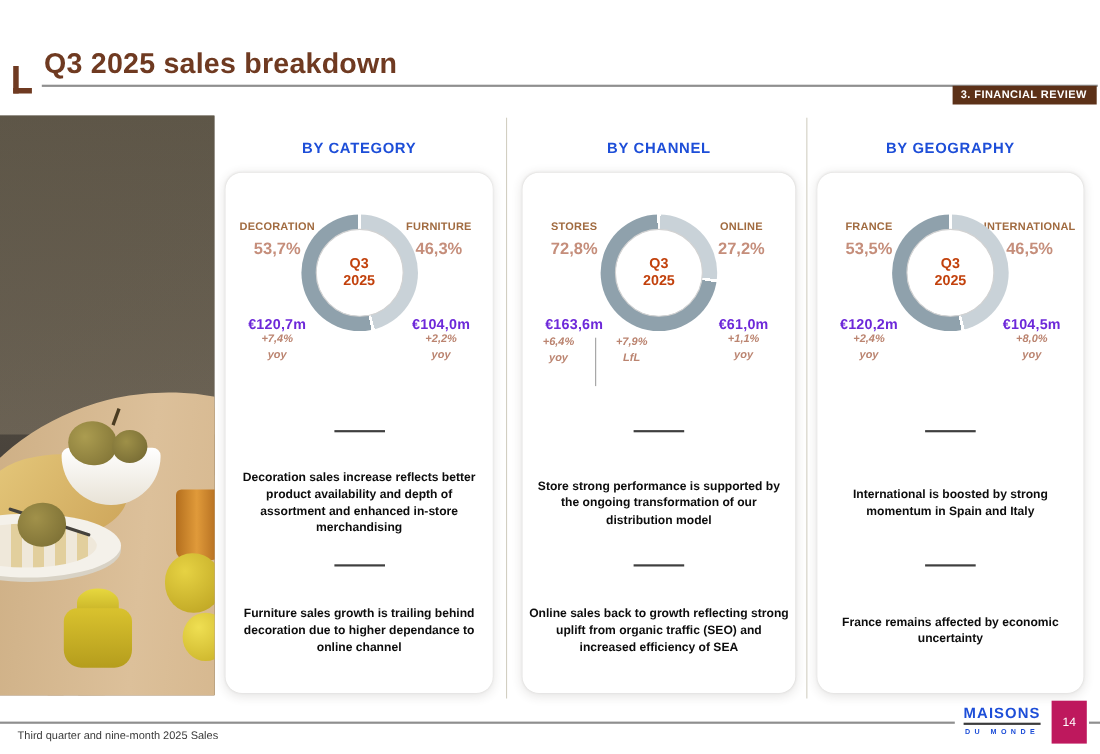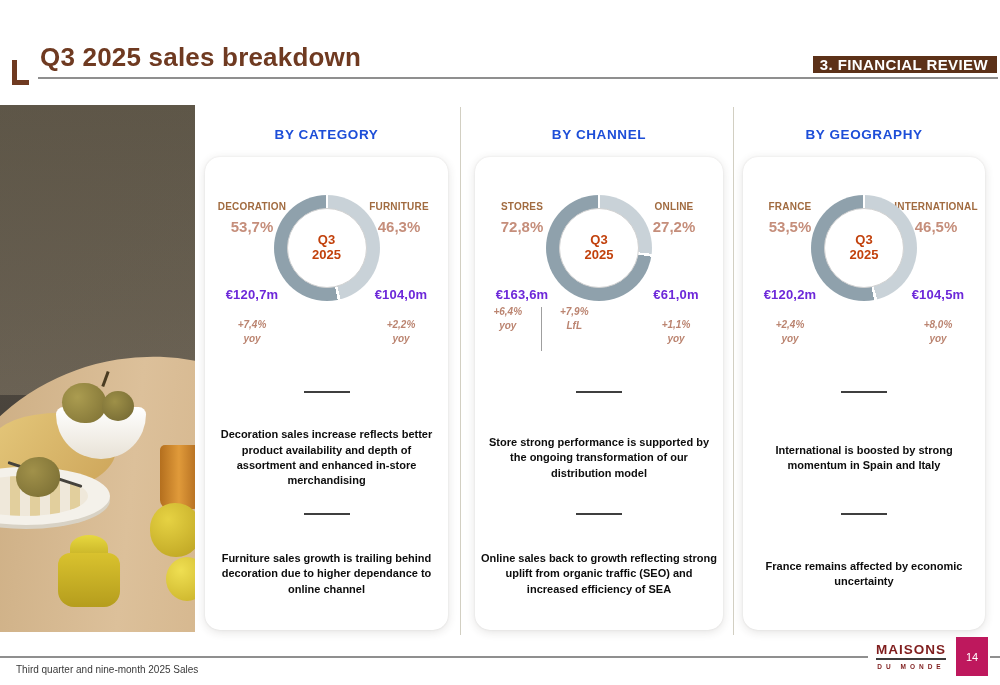--- a/index.html
+++ b/index.html
@@ -7,22 +7,22 @@
   body {
     position:relative; width:1000px; height:685px; background:#ffffff;
     font-family:"Liberation Sans", sans-serif; overflow:hidden;
   }
   
   .l-mark { position:absolute; left:12px; top:60px; width:17px; height:25px;
     border-left:5px solid #6f3a21; border-bottom:5px solid #6f3a21; }
   .slide-title { position:absolute; left:40px; top:42px; font-size:26px; font-weight:800;
     color:#6f3a21; letter-spacing:.2px; }
   .title-rule { position:absolute; left:38px; top:77px; width:960px; height:2px; background:#8f8f8f; }
-  .section-tag { position:absolute; right:3px; top:56px; height:17px; background:#5c3118;
-    color:#fff; font-size:15px; font-weight:800; letter-spacing:.4px;
+  .section-tag { position:absolute; right:3px; top:78px; height:17px; background:#5c3118;
+    color:#fff; font-size:10px; font-weight:800; letter-spacing:.4px;
     display:flex; align-items:center; padding:0 9px 0 7px; }
   
   .photo { position:absolute; left:0; top:105px; width:195px; height:527px; overflow:hidden; background:#655c50; }
   .photo .wall { position:absolute; left:0; top:0; width:100%; height:62%;
     background:linear-gradient(160deg,#57504555 , #0000), linear-gradient(#615949,#6e6557); }
   .photo .floor { position:absolute; left:0; bottom:0; width:100%; height:45%;
     background:radial-gradient(80px 50px at 20% 30%,#5a5348,#0000 70%),
                radial-gradient(90px 60px at 80% 80%,#2e2a24,#0000 70%),
                linear-gradient(#4b453d,#3a352e); }
   .photo .table-rim { position:absolute; left:-70px; top:262px; width:440px; height:420px;
@@ -72,21 +72,21 @@
     border-radius:15px; box-shadow:0 2px 10px rgba(60,50,40,.14), 0 0 2px rgba(60,50,40,.10); }
   .stat { position:absolute; top:44px; text-align:center; }
   .stat.left { left:3px; width:88px; }
   .stat.right { right:1px; width:96px;text-align:center; }
   .stat-label { font-size:10px; font-weight:800; color:#a16b40; letter-spacing:.2px; }
   .stat-pct { margin-top:6px; font-size:15px; font-weight:800; color:#c58e7b; }
   .val { position:absolute; top:130px; text-align:center; }
   .val.left { left:0; width:94px; }
   .val.right { right:-2px; width:98px; }
   .val-amount { font-size:13px; font-weight:700; color:#6d28d9; letter-spacing:.2px; }
-  .growth { margin-top:16px; font-size:10px; font-weight:700; font-style:italic; color:#bb8470; line-height:1.35; }
+  .growth { margin-top:0; font-size:10px; font-weight:700; font-style:italic; color:#bb8470; line-height:1.35; }
   .growth-row { position:absolute; left:0; top:148px; width:132px; display:flex; align-items:flex-start; }
   .growth-cell { flex:1; text-align:center; font-size:10px; font-weight:700; font-style:italic; color:#bb8470; line-height:1.35; }
   .g-sep { width:1px; height:44px; background:#9f9f9f; margin-top:2px; }
   .donut { position:absolute; left:50%; top:38px; width:106px; height:106px; margin-left:-53px;
     border-radius:50%; }
   .donut-hole { position:absolute; left:13px; top:13px; width:80px; height:80px; border-radius:50%;
     background:#fff; border:1px solid #d2d2d2; display:flex; flex-direction:column;
     align-items:center; justify-content:center; color:#c2410c; font-weight:800; font-size:13px; line-height:1.15; }
   .hr1, .hr2 { position:absolute; left:50%; width:46px; height:2px; margin-left:-23px; background:#3f3f3f; }
   .hr1 { top:234px; } .hr2 { top:356px; }
@@ -94,21 +94,21 @@
     text-align:center; font-size:11px; font-weight:800; color:#0d0d0d; line-height:1.4; }
   .note1 { top:246px; height:110px; }
   .note2 { top:366px; height:102px; }
   .col1 { left:200px; width:253px; }
   .col2 { left:470px; width:258px; }
   .col3 { left:738px; width:252px; }
   
   .footer-line { position:absolute; left:0; top:656px; width:868px; height:2px; background:#8f8f8f; }
   .footer-dash { position:absolute; left:990px; top:656px; width:10px; height:2px; background:#8f8f8f; }
   .footer-text { position:absolute; left:16px; top:664px; font-size:10px; color:#3a3a3a; }
-  .logo { position:absolute; left:872px; top:640px; width:78px; text-align:center; color:#7f1d1d; }
+  .logo { position:absolute; left:872px; top:640px; width:78px; text-align:center; color:#1d4ed8; }
   .logo-m { display:inline-block; font-size:13.5px; font-weight:800; letter-spacing:1px;
     border-bottom:2.5px solid #3b3b3b; padding-bottom:1px; }
   .logo-d { font-size:6.5px; font-weight:700; letter-spacing:4px; margin-top:3px; }
   .page-box { position:absolute; left:956px; top:637px; width:32px; height:39px; background:#be185d;
     color:#fff; font-size:11px; display:flex; align-items:center; justify-content:center; }
 </style>
 </head>
 <body>
 
 <div class="l-mark"></div>

